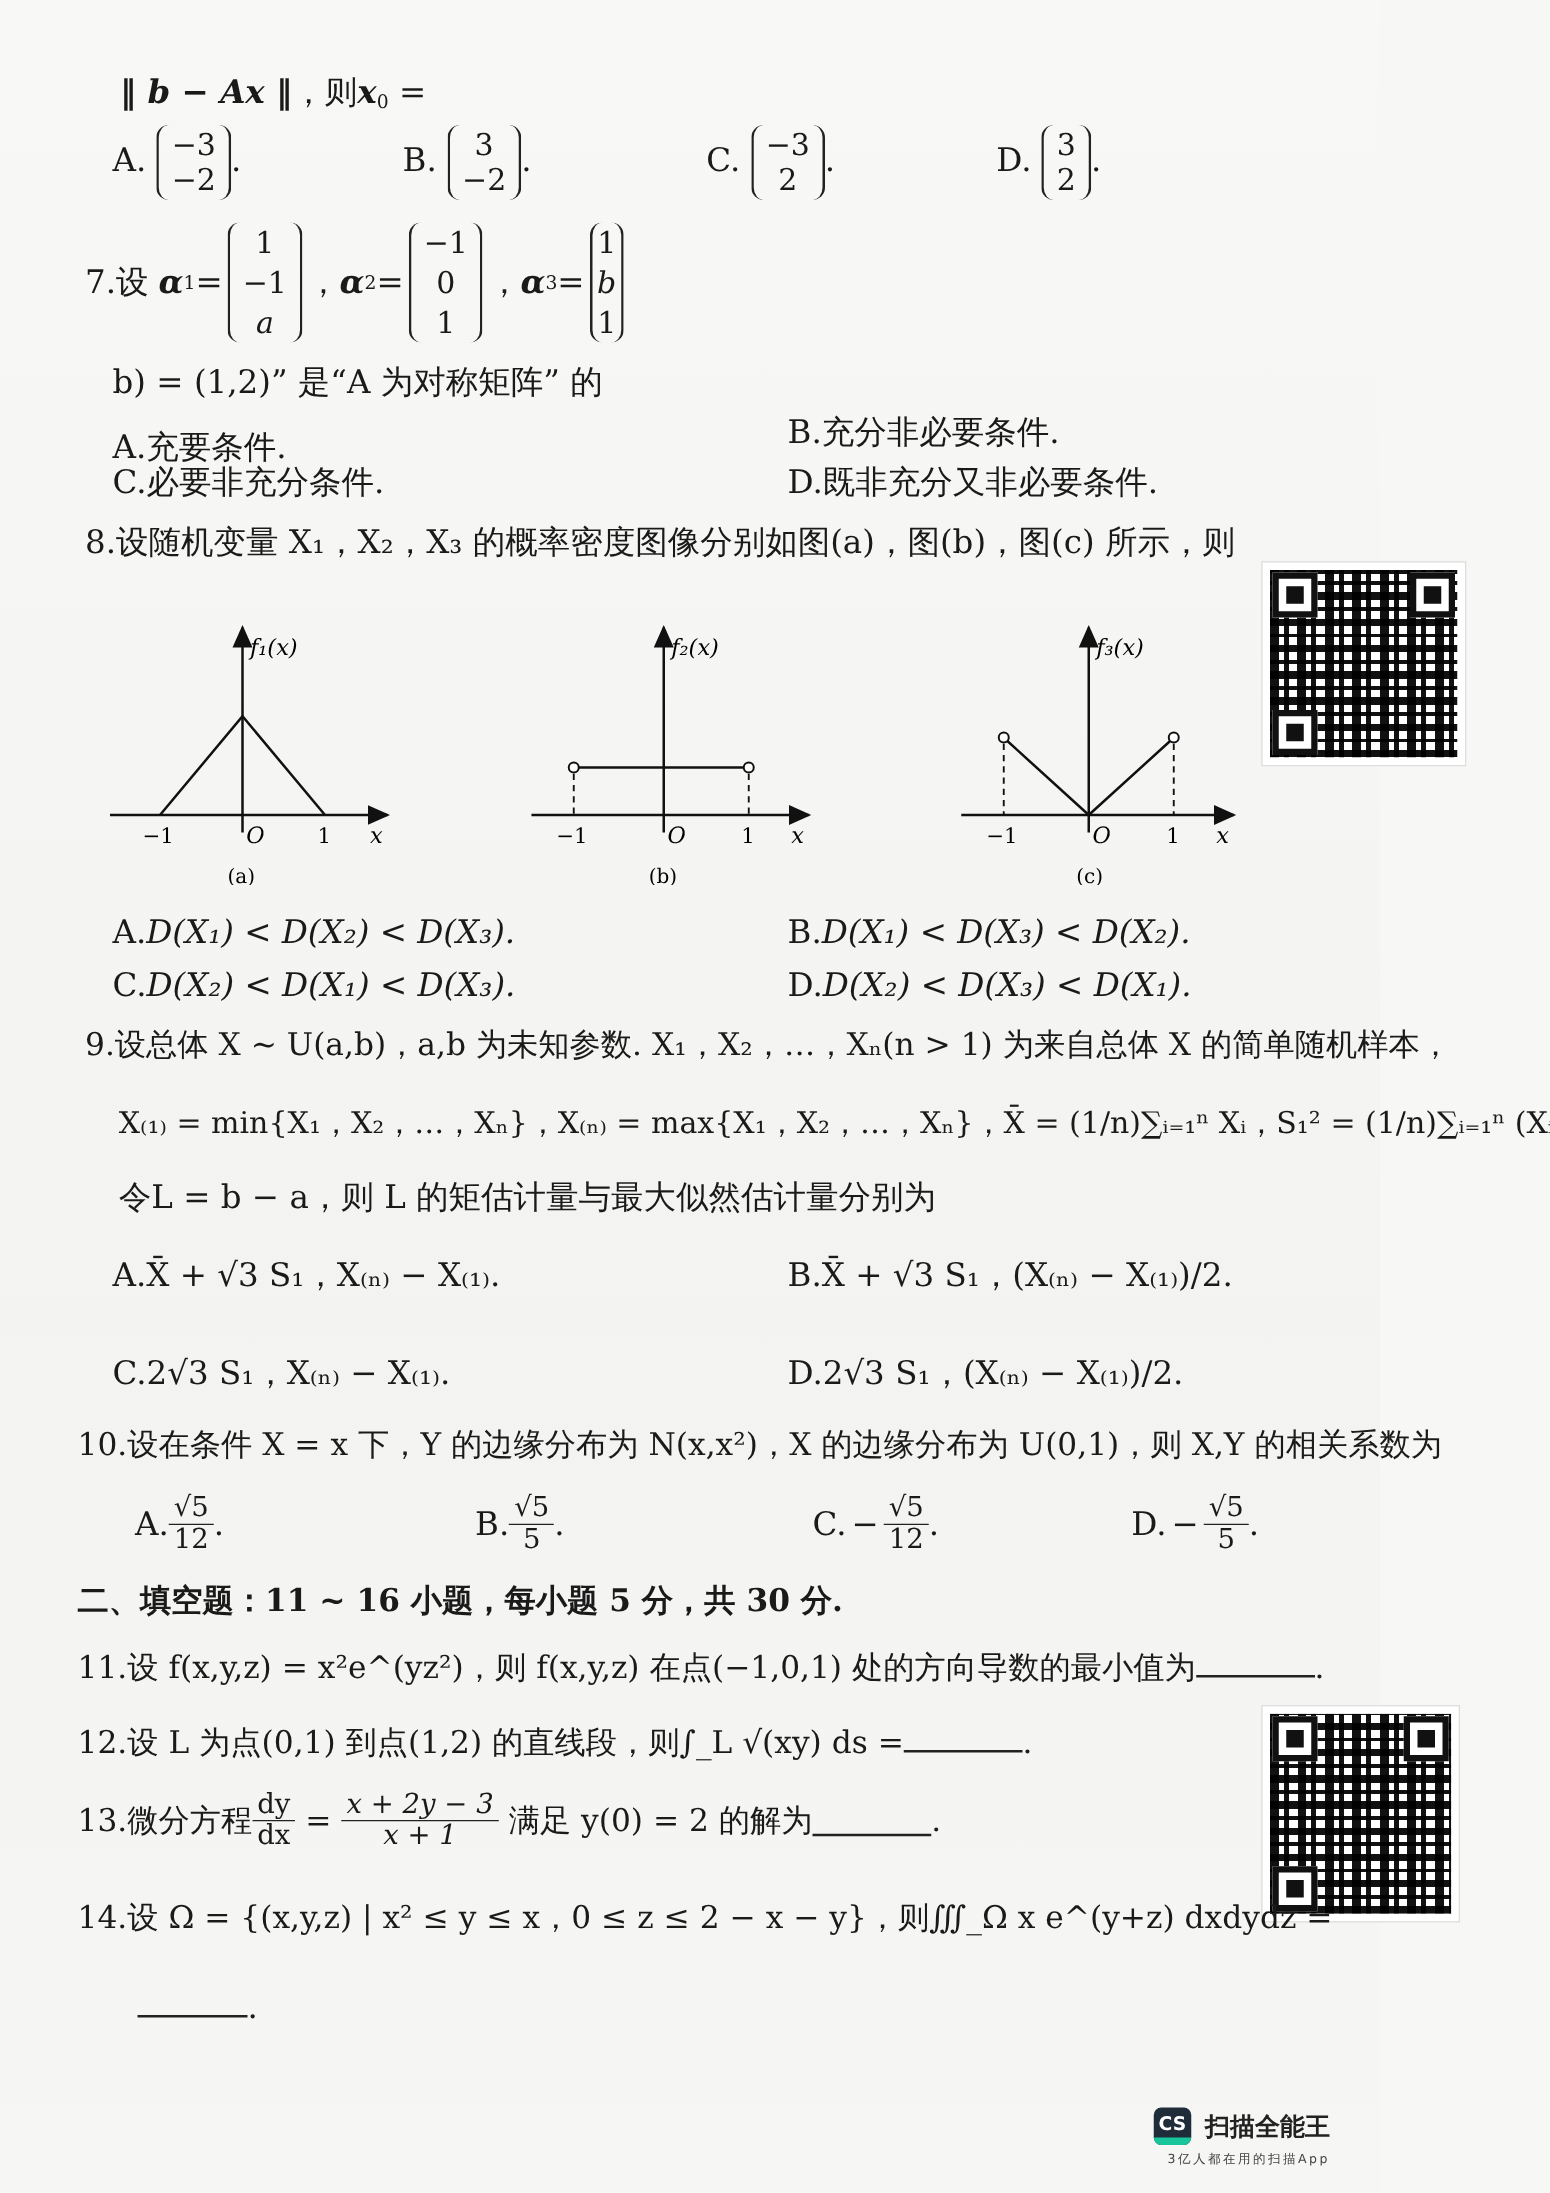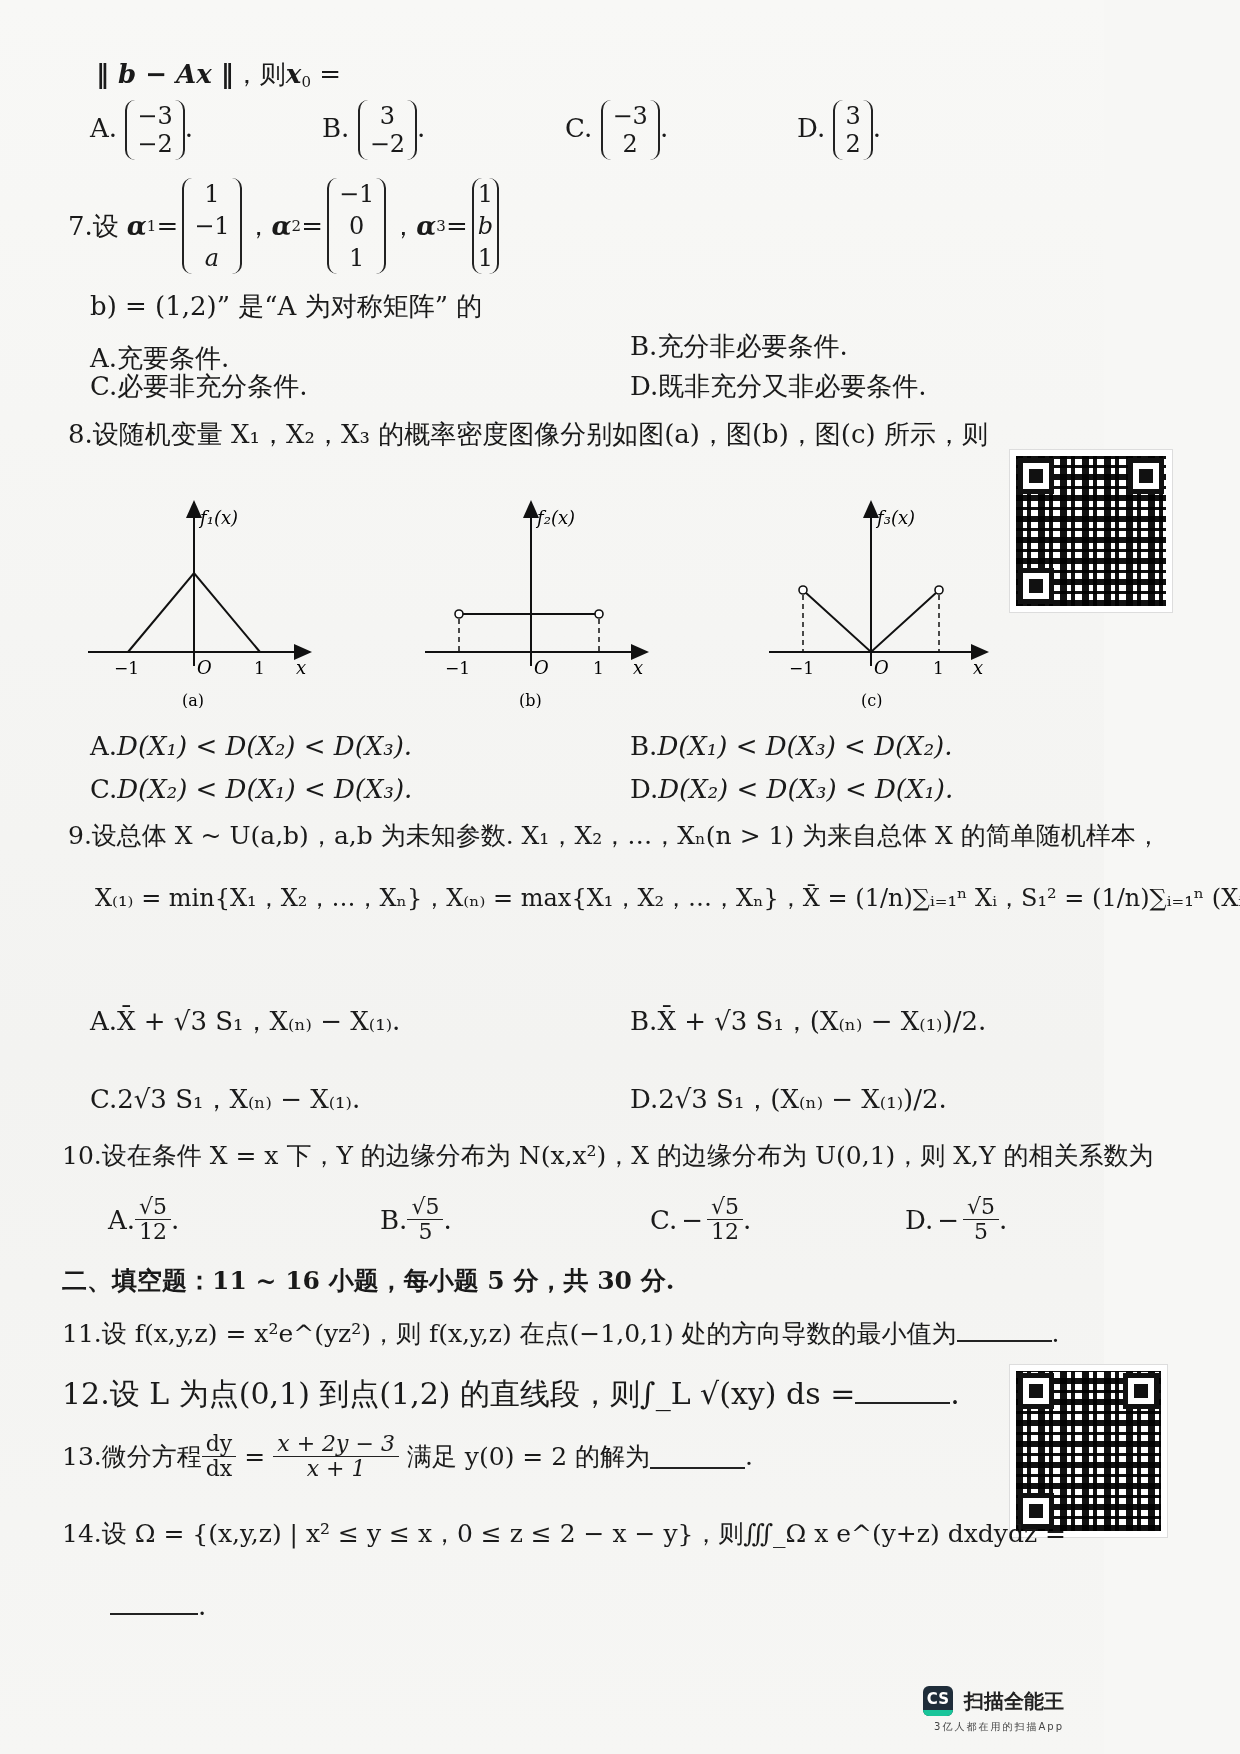--- a/index.html
+++ b/index.html
@@ -162,20 +162,21 @@
     <text x="96" y="208" font-size="16">(c)</text>
   </svg>
 
   <div class="abs t" style="left:90px;top:730px;"><span>A.</span><span class="i">D(X₁) &lt; D(X₂) &lt; D(X₃).</span></div>
   <div class="abs t" style="left:630px;top:730px;"><span>B.</span><span class="i">D(X₁) &lt; D(X₃) &lt; D(X₂).</span></div>
   <div class="abs t" style="left:90px;top:773px;"><span>C.</span><span class="i">D(X₂) &lt; D(X₁) &lt; D(X₃).</span></div>
   <div class="abs t" style="left:630px;top:773px;"><span>D.</span><span class="i">D(X₂) &lt; D(X₃) &lt; D(X₁).</span></div>
 
   <div class="abs t" style="left:68px;top:820px;font-size:25px;"><span>9.</span><span>设总体 X ~ U(a,b)，a,b 为未知参数. X₁，X₂，…，Xₙ(n &gt; 1) 为来自总体 X 的简单随机样本，</span></div>
   <div class="abs t" style="left:95px;top:882px;font-size:24px;">X₍₁₎ = min{X₁，X₂，…，Xₙ}，X₍ₙ₎ = max{X₁，X₂，…，Xₙ}，X̄ = (1/n)∑ᵢ₌₁ⁿ Xᵢ，S₁² = (1/n)∑ᵢ₌₁ⁿ (Xᵢ − X̄)²，</div>
+  <div class="abs t" style="left:95px;top:942px;">令L = b − a，则 L 的矩估计量与最大似然估计量分别为</div>
   <div class="abs t" style="left:90px;top:1005px;"><span>A.</span><span>X̄ + √3 S₁，X₍ₙ₎ − X₍₁₎.</span></div>
   <div class="abs t" style="left:630px;top:1005px;"><span>B.</span><span>X̄ + √3 S₁，(X₍ₙ₎ − X₍₁₎)/2.</span></div>
   <div class="abs t" style="left:90px;top:1083px;text-align:right;"><span>C.</span><span>2√3 S₁，X₍ₙ₎ − X₍₁₎.</span></div>
   <div class="abs t" style="left:630px;top:1083px;"><span>D.</span><span>2√3 S₁，(X₍ₙ₎ − X₍₁₎)/2.</span></div>
 
   <div class="abs t" style="left:62px;top:1140px;font-size:25px;"><span>10.</span><span>设在条件 X = x 下，Y 的边缘分布为 N(x,x²)，X 的边缘分布为 U(0,1)，则 X,Y 的相关系数为</span></div>
   <div class="abs t" style="left:108px;top:1195px;display:flex;align-items:center;">
     <span>A.</span><span></span>
     <span class="frac">
         <span class="num">√5</span>
@@ -203,21 +204,21 @@
         <span>5</span>
       </span>.
   </div>
 
   <div class="abs t b" style="left:62px;top:1265px;font-size:25px;">二、填空题：11 ~ 16 小题，每小题 5 分，共 30 分.</div>
 
   <div class="abs t" style="left:62px;top:1318px;font-size:25px;">
     <span>11.</span><span>设 f(x,y,z) = x²e^(yz²)，则 f(x,y,z) 在点(−1,0,1) 处的方向导数的最小值为</span><span class="blank"></span><span>.</span>
   </div>
 
-  <div class="abs t" style="left:62px;top:1378px;font-size:30px;text-align:right;">
+  <div class="abs t" style="left:62px;top:1378px;font-size:25px;text-align:right;">
     <span>12.</span><span>设 L 为点(0,1) 到点(1,2) 的直线段，则∫_L √(xy) ds =</span><span class="blank"></span><span>.</span>
   </div>
 
   <div class="qr" style="left:1010px;top:1365px;width:145px;height:160px;">
     <div class="fp" style="left:2px;top:2px;"></div>
     <div class="fp" style="right:2px;top:2px;"></div>
     <div class="fp" style="left:2px;bottom:2px;"></div>
   </div>
 
   <div class="abs t" style="left:62px;top:1432px;font-size:25px;display:flex;align-items:center;">

